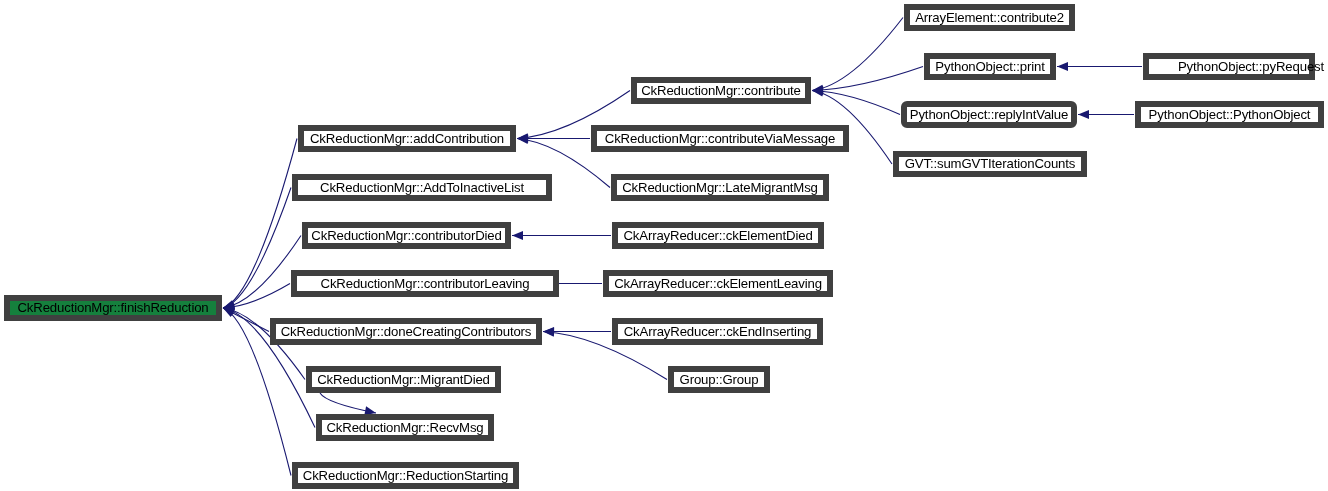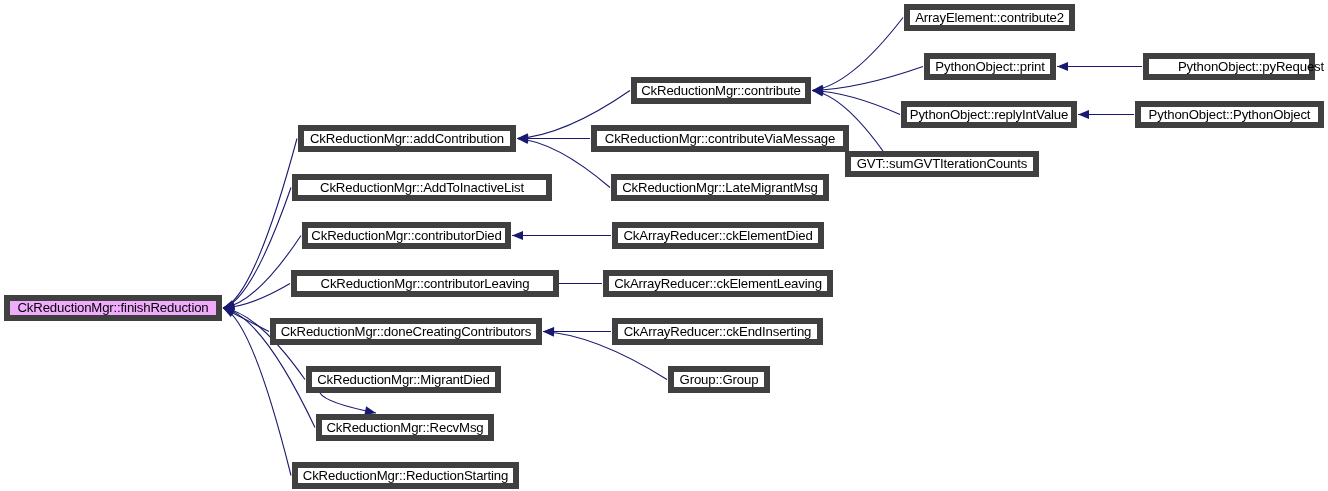--- a/index.html
+++ b/index.html
@@ -33,21 +33,21 @@
     font-size: 13.2px;
     line-height: 1;
     display: flex;
     align-items: center;
     justify-content: center;
     white-space: nowrap;
     letter-spacing: -0.15px;
     -webkit-font-smoothing: antialiased;
   }
   .graph-node.root-node {
-    background: #f0abfc;
+    background: #15803d;
   }
   .node-label {
     display: block;
     padding: 0 6px;
   }
 </style>
 </head>
 <body>
 
 <div id="graph-canvas">
@@ -145,24 +145,24 @@
       </div>
       <div class="graph-node" style="left: 668px; top: 366px; width: 102px; height: 27px;">
         <span class="node-label">Group::Group</span>
       </div>
       <div class="graph-node" style="left: 904px; top: 4px; width: 171px; height: 27px;">
         <span class="node-label">ArrayElement::contribute2</span>
       </div>
       <div class="graph-node" style="left: 924px; top: 53px; width: 132px; height: 27px;">
         <span class="node-label">PythonObject::print</span>
       </div>
-      <div class="graph-node" style="left: 901px; top: 101px; width: 176px; height: 27px;">
+      <div class="graph-node" style="left: 901px; top: 101px; width: 176px; height: 27px; border-radius: 6px;">
         <span class="node-label">PythonObject::replyIntValue</span>
       </div>
-      <div class="graph-node" style="left: 845px; top: 151px; width: 194px; height: 26px;">
+      <div class="graph-node" style="left: 893px; top: 151px; width: 194px; height: 26px;">
         <span class="node-label">GVT::sumGVTIterationCounts</span>
       </div>
       <div class="graph-node" style="left: 1143px; top: 53px; width: 172px; height: 27px; padding-left: 44px;">
         <span class="node-label">PythonObject::pyRequest</span>
       </div>
       <div class="graph-node" style="left: 1135px; top: 101px; width: 189px; height: 27px;">
         <span class="node-label">PythonObject::PythonObject</span>
       </div>
     </div>
 </div>

